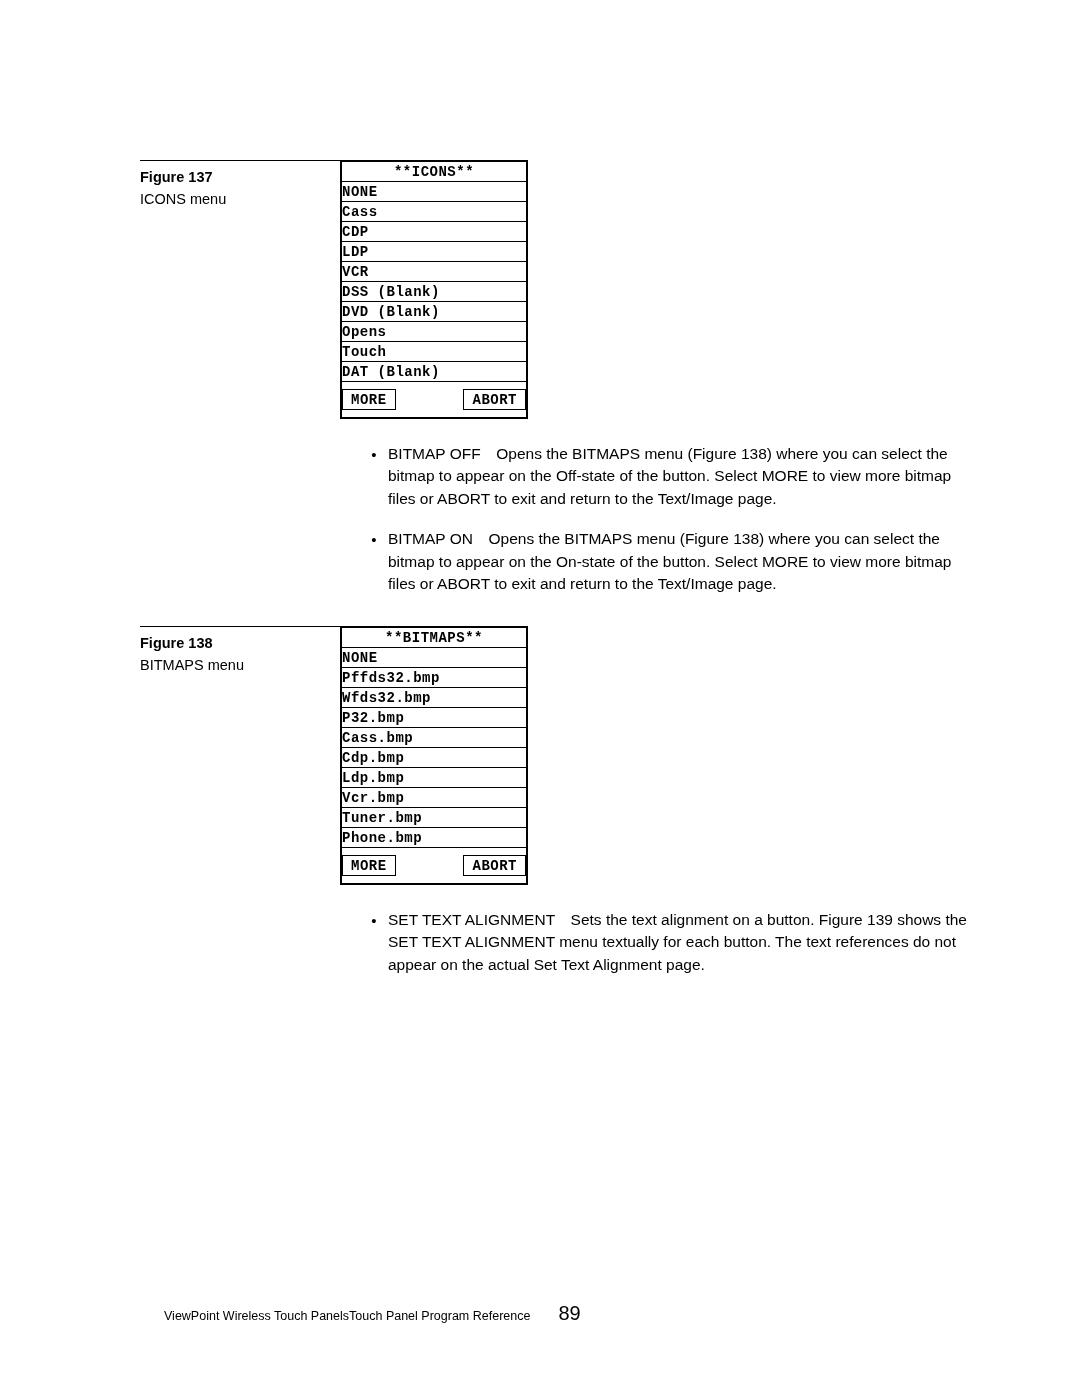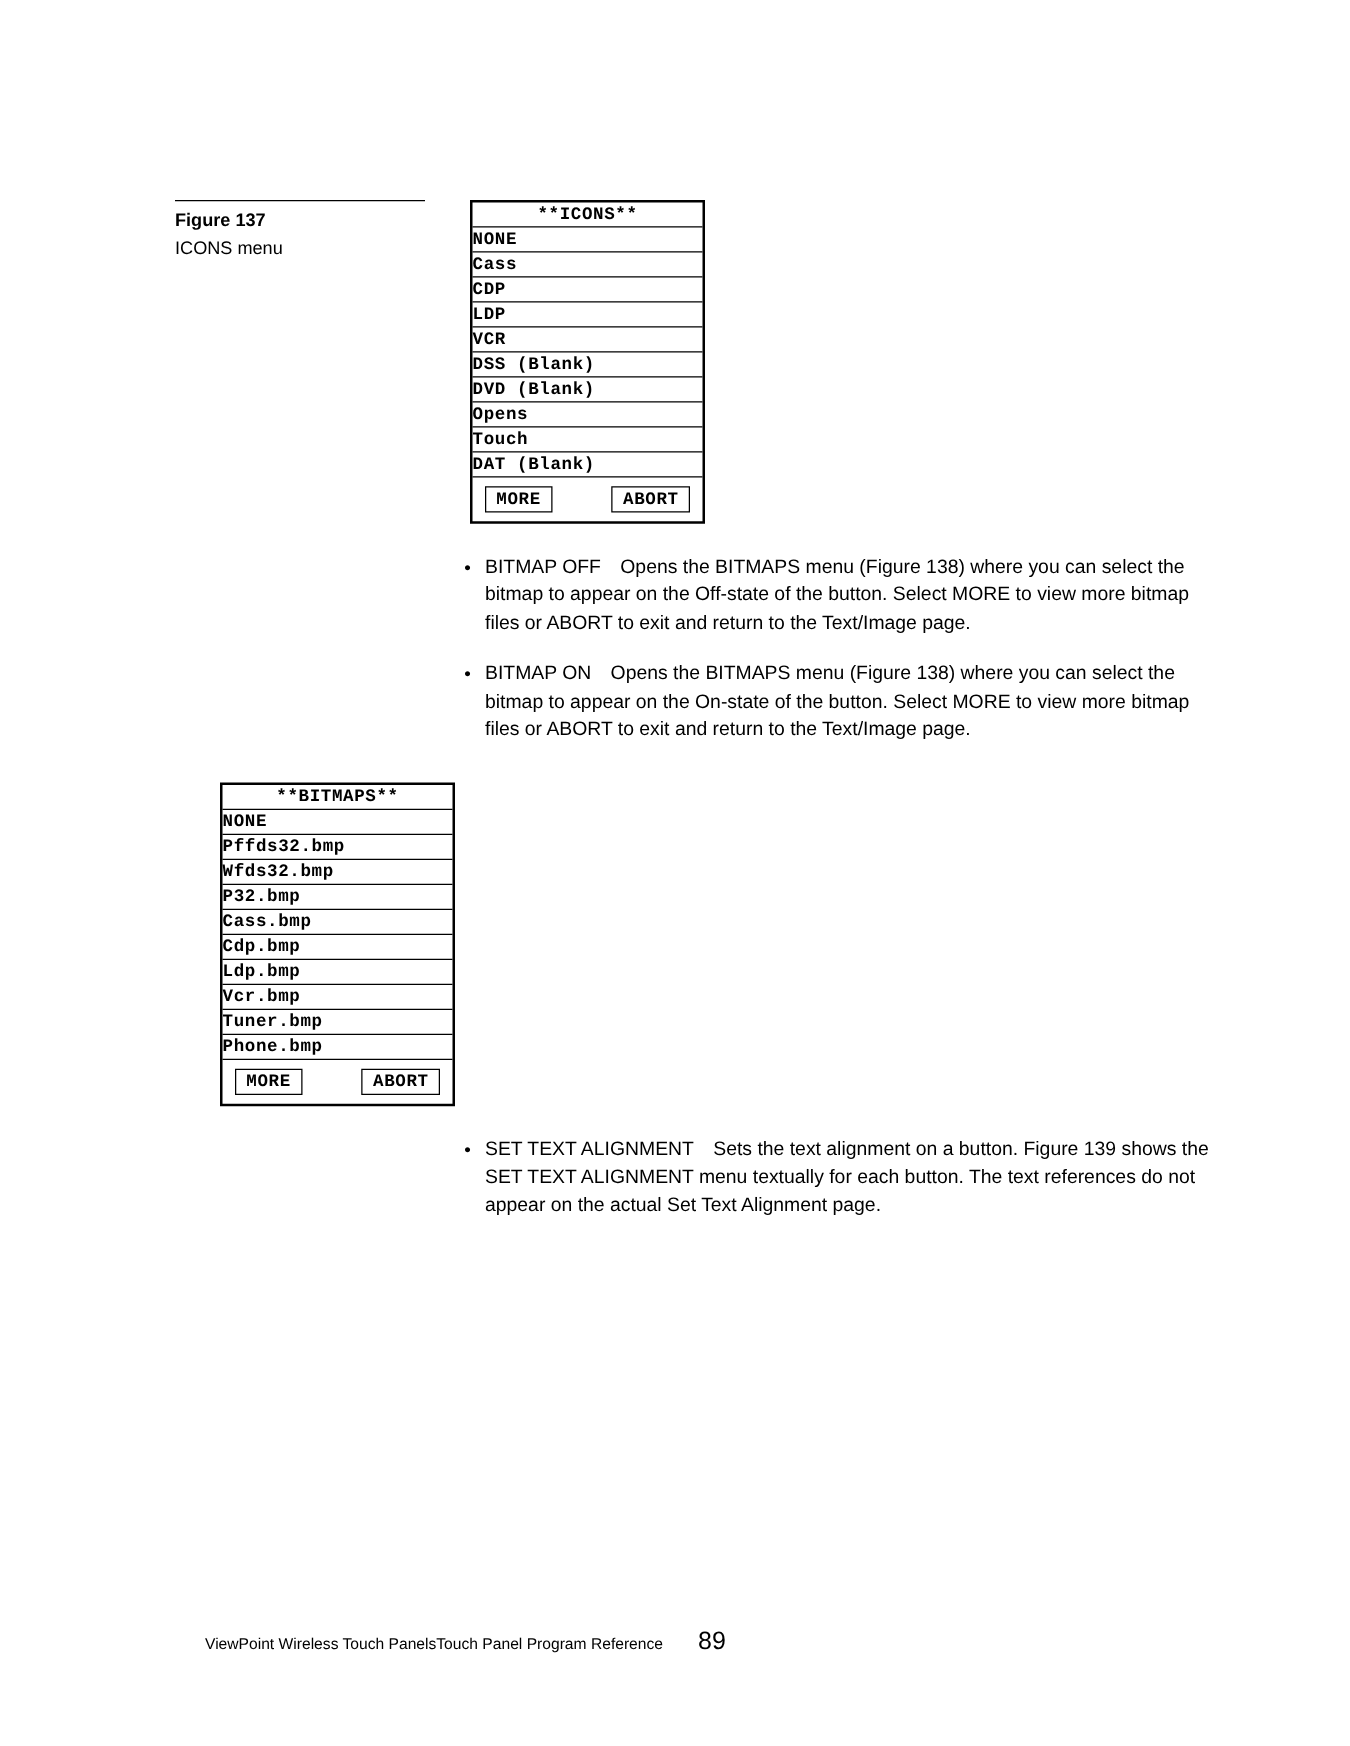--- a/index.html
+++ b/index.html
@@ -38,36 +38,35 @@
   }
   .menu-col {
     flex-shrink: 0;
   }
   .menu-box {
     border: 2px solid #000;
     width: 188px;
     font-family: "Courier New", monospace;
     font-weight: bold;
     font-size: 14px;
-    margin-left: 36px;
   }
   .menu-header {
     text-align: center;
     padding: 2px 0 1px 0;
     letter-spacing: 0.5px;
   }
   .menu-row {
     border-top: 1.5px solid #000;
     text-align: left;
     padding: 2px 0 1px 0;
     letter-spacing: 0.5px;
   }
   .menu-footer {
     border-top: 1.5px solid #000;
-    padding: 7px 10px;
+    padding: 7px 0;
     display: flex;
     justify-content: space-between;
   }
   .menu-btn {
     border: 1.5px solid #000;
     padding: 2px 8px 1px 8px;
     letter-spacing: 0.5px;
   }
   .bullet-list {
     margin-left: 220px;
@@ -149,20 +148,24 @@
     </div>
     <div class="bullet-item">
       <div class="bullet-dot">•</div>
       <div class="bullet-body">
         <span class="bullet-term">BITMAP ON</span><span> </span><span>Opens the BITMAPS menu (Figure 138) where you can select the bitmap to appear on the On-state of the button. Select MORE to view more bitmap files or ABORT to exit and return to the Text/Image page.</span>
       </div>
     </div>
   </div>
 
   <div class="block">
+    <div class="caption-col">
+      <div class="fig-num">Figure 138</div>
+      <div class="fig-desc">BITMAPS menu</div>
+    </div>
     <div class="menu-col">
       <div class="menu-box">
         <div class="menu-header">**BITMAPS**</div>
         <div class="menu-row">NONE</div>
         <div class="menu-row">Pffds32.bmp</div>
         <div class="menu-row">Wfds32.bmp</div>
         <div class="menu-row">P32.bmp</div>
         <div class="menu-row">Cass.bmp</div>
         <div class="menu-row">Cdp.bmp</div>
         <div class="menu-row">Ldp.bmp</div>

